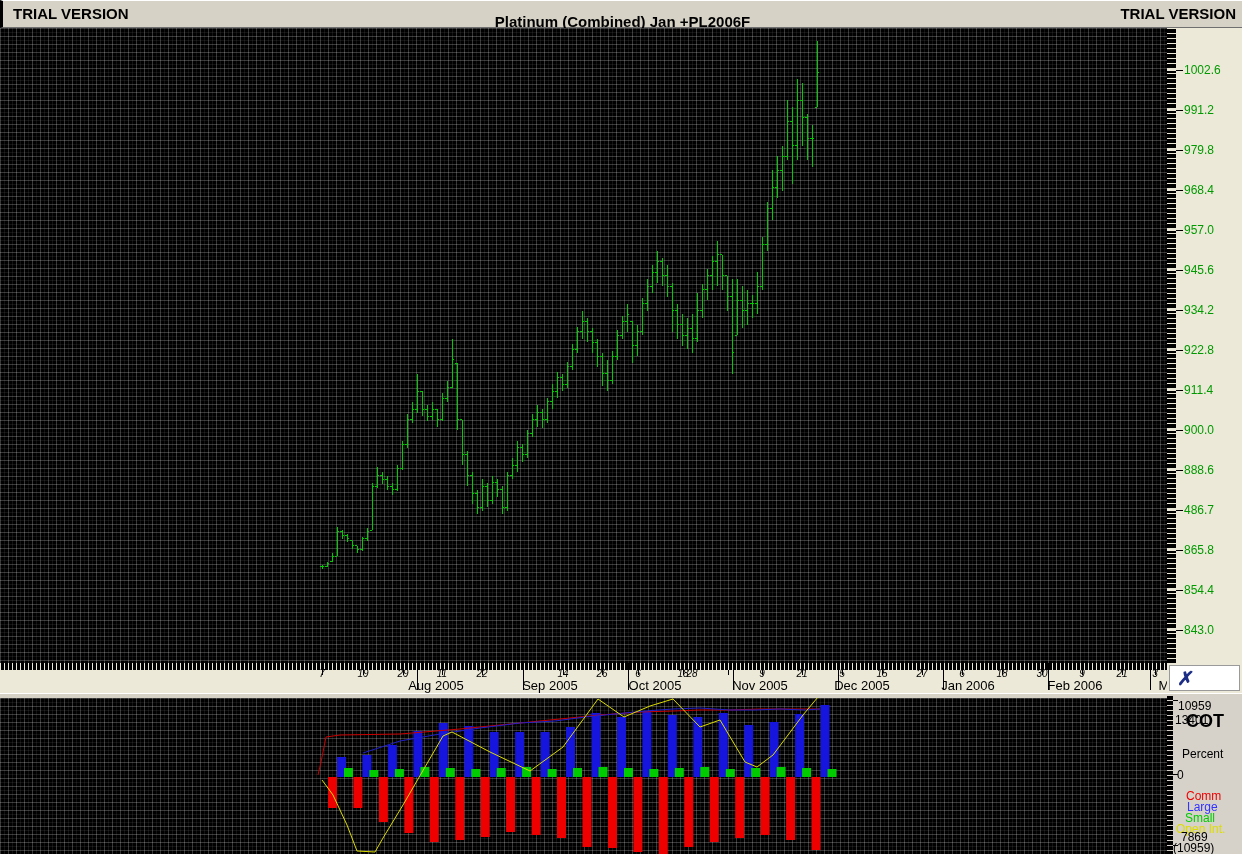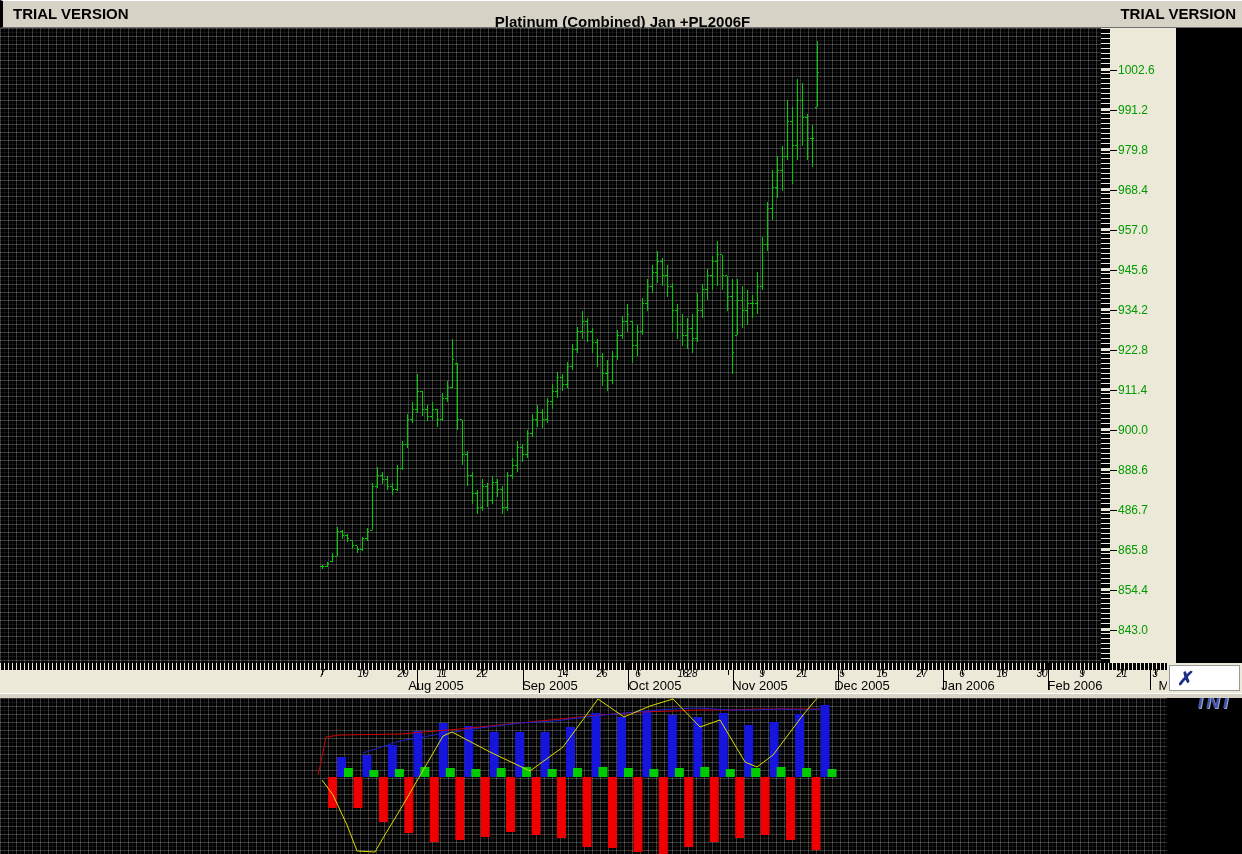--- a/index.html
+++ b/index.html
@@ -14,21 +14,21 @@
   .titlebar .tr{position:absolute;right:6px;top:4px;font-size:15px;font-weight:bold;color:#000;}
   
   .grid{background-color:#000;background-image:
     repeating-linear-gradient(to right, rgba(255,255,255,.16) 0 1px, transparent 1px 8px),
     repeating-linear-gradient(to bottom, rgba(255,255,255,.16) 0 1px, transparent 1px 8px),
     repeating-linear-gradient(to right, rgba(255,255,255,.07) 0 1px, transparent 1px 4px),
     repeating-linear-gradient(to bottom, rgba(255,255,255,.07) 0 1px, transparent 1px 4px);}
   #main-chart{position:absolute;left:0;top:28px;width:1167px;height:635px;}
   #main-chart svg{position:absolute;left:0;top:0;}
   
-  #price-axis{position:absolute;left:1101px;top:28px;width:75px;height:635px;background:#ece9d8;}
+  #price-axis{position:absolute;left:1167px;top:28px;width:75px;height:635px;background:#ece9d8;}
   #price-axis .tickstrip{position:absolute;left:0;top:0;width:9px;height:635px;background-color:#000;
     background-image:repeating-linear-gradient(to bottom,#ece9d8 0 1px,transparent 1px 5px);}
   .plabel{position:absolute;left:17px;font-size:12px;color:#009a00;white-space:nowrap;}
   .ptick{position:absolute;left:9px;width:7px;height:1px;background:#000;}
   .ptickL{position:absolute;left:0px;width:9px;height:2px;background:#ece9d8;}
   
   #date-axis{position:absolute;left:0;top:663px;width:1167px;height:30px;background:#ece9d8;overflow:hidden;}
   #date-axis .tickstrip{position:absolute;left:0;top:0;width:1167px;height:7px;background-color:#000;
     background-image:repeating-linear-gradient(to right,#ece9d8 0 1px,transparent 1px 4px);}
   .dlabel{position:absolute;top:5px;font-size:10px;font-style:italic;color:#000;transform:translateX(-50%);}
@@ -252,14 +252,31 @@
         <rect x="802.1" y="70.0" width="9" height="9.0" fill="#00cc00"></rect>
         <rect x="811.5" y="79.0" width="9" height="73.0" fill="#ee0000"></rect>
         <rect x="820.5" y="7.0" width="9" height="72.0" fill="#1515dd"></rect>
         <rect x="827.5" y="71.0" width="9" height="8.0" fill="#00cc00"></rect>
         <polyline points="318,77.0 321,64.0 326,39.0 340,37.0 400,36.0 460,31.0 520,25.0 560,21.0 600,17.0 640,14.0 673,13.0 700,12.0 730,12.0 760,11.0 790,11.0 820,11.0" fill="none" stroke="#cc0000" stroke-width="1"></polyline>
         <polyline points="363,55.0 400,43.0 440,36.0 480,30.0 520,25.0 555,23.0 585,19.0 615,16.0 645,13.0 673,11.0 700,10.0 730,12.0 755,12.0 780,11.0 805,12.0 820,11.0" fill="none" stroke="#2020cc" stroke-width="1"></polyline>
         <polyline points="322,82.0 333,97.0 347,127.0 357,153.0 375,154.0 383,140.0 403,107.0 443,38.0 452,34.0 490,54.0 530,73.0 563,49.0 598,1.0 624,19.0 650,8.0 673,1.0 700,29.0 720,22.0 745,64.0 757,69.0 773,57.0 803,17.0 818,-1.0" fill="none" stroke="#dcdc00" stroke-width="1"></polyline>
       </svg>
   </div>
 
+  <div id="cot-panel">
+    <div class="tickstrip"></div>
+    <div class="cotick" style="top:5px"></div>
+    <div class="cotick" style="top:79px"></div>
+    <div class="cotick" style="top:150px"></div>
+    <div class="cotxt" style="left:11px;top:5px">10959</div>
+    <div class="cotxt" style="left:8px;top:19px">13401</div>
+    <div class="cotxt" style="left:19px;top:17px;font-size:18px;font-weight:bold">COT</div>
+    <div class="cotxt" style="left:15px;top:53px">Percent</div>
+    <div class="cotxt" style="left:10px;top:74px">0</div>
+    <div class="cotxt" style="left:19px;top:95px;color:#ee0000">Comm</div>
+    <div class="cotxt" style="left:20px;top:106px;color:#3333ff">Large</div>
+    <div class="cotxt" style="left:18px;top:117px;color:#00cc00">Small</div>
+    <div class="cotxt" style="left:9px;top:128px;color:#dddd00">Open Int.</div>
+    <div class="cotxt" style="left:14px;top:136px">7869</div>
+    <div class="cotxt" style="left:6px;top:147px">(10959)</div>
+  </div>
 
 </div>
 
 </body></html>

